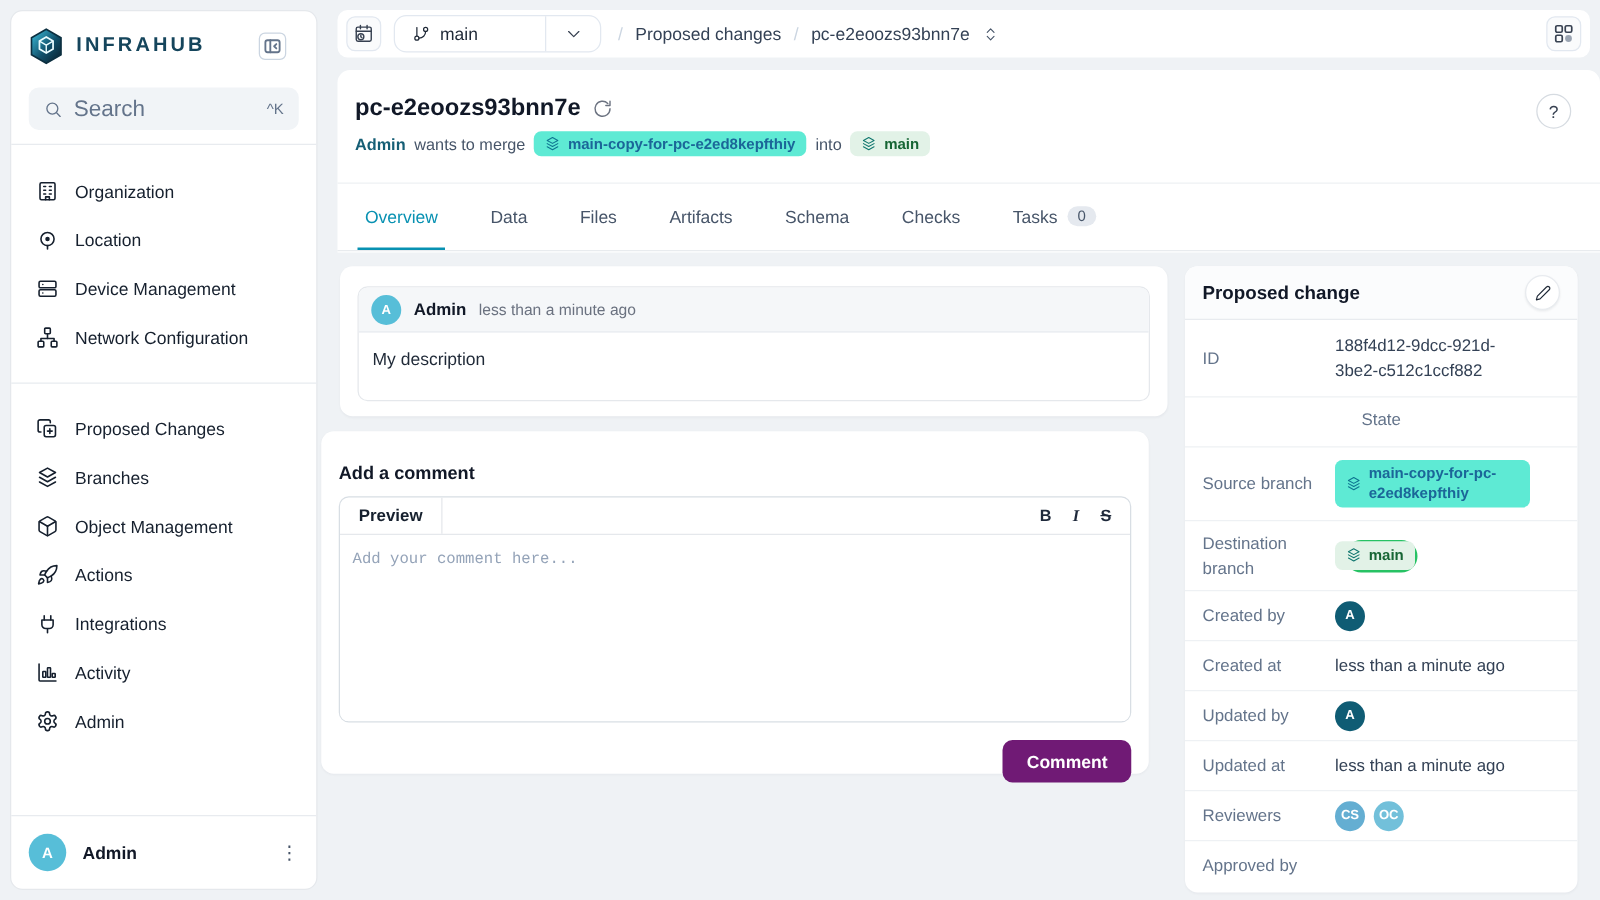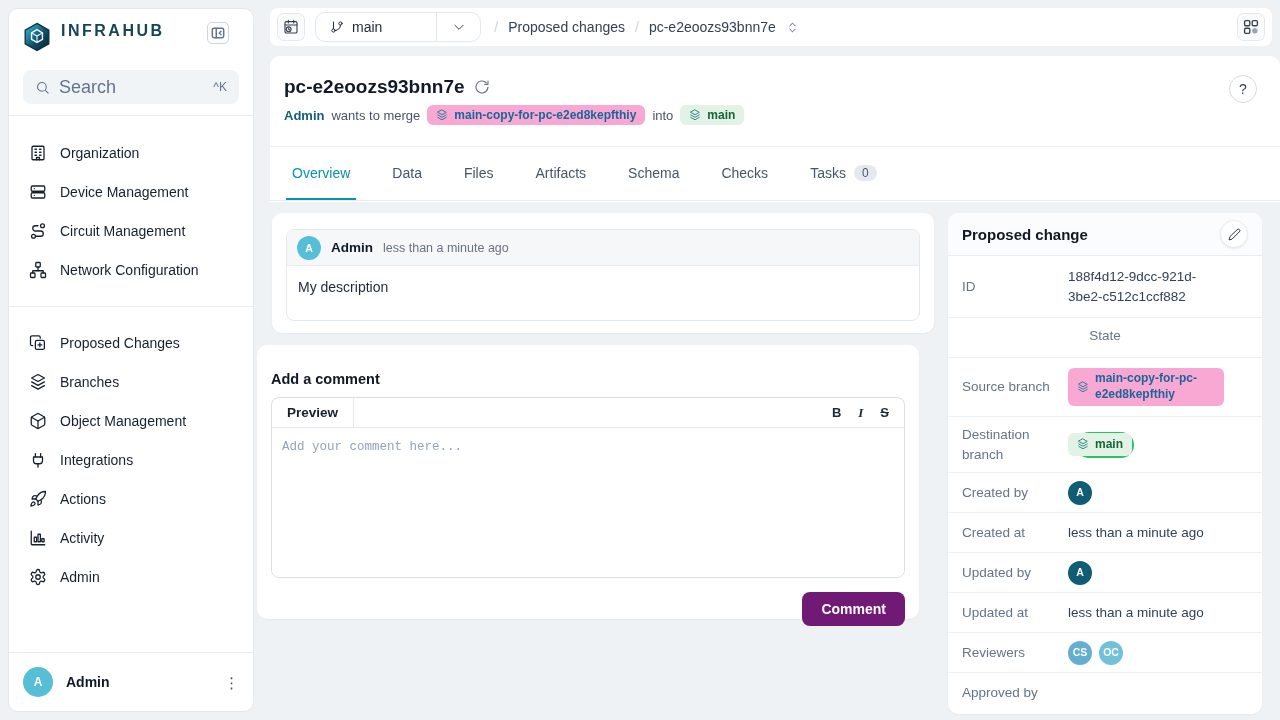--- a/index.html
+++ b/index.html
@@ -4,21 +4,21 @@
 <style>
   * { margin:0; padding:0; box-sizing:border-box; }
   html,body { width:1280px; height:720px; overflow:hidden; }
   body { background:#eff2f5; font-family:"Liberation Sans", sans-serif; color:#111827; position:relative; }
   svg { display:block; }
   .ic { stroke:currentColor; fill:none; stroke-width:1.7; stroke-linecap:round; stroke-linejoin:round; }
 
   
   .sidebar { position:absolute; left:8px; top:8px; width:246px; height:704px; background:#fff;
              border:1px solid #e5e8ec; border-radius:10px; display:flex; flex-direction:column; }
-  .logo-row { display:flex; align-items:flex-start; gap:9px; padding:13px 24px 8px 13px; }
+  .logo-row { display:flex; align-items:center; gap:9px; padding:13px 24px 8px 13px; }
   .wordmark { font-size:16px; font-weight:700; letter-spacing:2.5px; color:#15455c; }
   .collapse-btn { margin-left:auto; width:22px; height:22px; border:1px solid #cbd5e1; border-radius:5px;
                   display:flex; align-items:center; justify-content:center; color:#64748b; background:#fff; cursor:pointer; }
   .search-box { margin:10px 14px 0; height:34px; background:#f1f4f7; border-radius:8px;
                 display:flex; align-items:center; gap:9px; padding:0 12px; color:#64748b; }
   .search-box input { border:none; outline:none; background:transparent; font-size:18px; color:#334155; width:120px;
                       font-family:"Liberation Sans", sans-serif; }
   .search-box input::placeholder { color:#64748b; }
   .kbd { margin-left:auto; font-size:12px; color:#64748b; }
   .side-div { border-top:1px solid #e8ebef; margin-top:11px; }
@@ -52,21 +52,21 @@
   .head-card { position:absolute; left:270px; top:56px; width:1010px; height:146px; background:#fff;
                border-radius:10px 10px 0 0; }
   .head-top { padding:20px 24px 0 14px; height:91px; border-bottom:1px solid #eef1f4; position:relative; }
   .title-row { display:flex; align-items:center; gap:9px; }
   .page-title { font-size:19px; font-weight:700; color:#111827; }
   .refresh-btn { color:#6b7280; cursor:pointer; }
   .subtitle { margin-top:7px; display:flex; align-items:center; gap:7px; font-size:13px; color:#475569; }
   .author { font-weight:700; color:#155e75; }
   .badge { display:inline-flex; align-items:center; gap:6px; border-radius:6px; padding:3px 9px;
            font-size:12px; font-weight:700; cursor:pointer; }
-  .badge-blue { background:#f9a8d4; color:#1b6698; }
+  .badge-blue { background:#5eead4; color:#1b6698; }
   .badge-blue .lyr { color:#0e7490; }
   .badge-green { background:#e2f2e7; color:#166534; }
   .badge-green .lyr { color:#0f766e; }
   .help-btn { position:absolute; right:23px; top:19px; width:28px; height:28px; border:1px solid #d6dbe1; border-radius:50%;
               display:flex; align-items:center; justify-content:center; font-size:14px; color:#374151; background:#fff; cursor:pointer; }
   .tabs { display:flex; align-items:stretch; padding:0 16px; height:54px; border-bottom:1px solid #e8ebee; }
   .tab { display:flex; align-items:center; gap:8px; padding:0 6px; margin-right:30px; font-size:14px; color:#475569;
          cursor:pointer; border-bottom:2px solid transparent; }
   .tab.active { color:#0891b2; border-bottom-color:#0891b2; }
   .count-pill { background:#e5e9ef; color:#475569; font-size:12px; border-radius:999px; padding:1px 8px; }
@@ -166,33 +166,33 @@
     <div class="nav-item">
       <svg class="ic nicon" viewBox="0 0 24 24">
           <rect x="4" y="3" width="16" height="18" rx="1.5"></rect>
           <path d="M8 7h2M8 11h2M8 15h2M14 7h2M14 11h2M14 15h2"></path>
           <path d="M10 21v-3h4v3"></path>
         </svg>
       <span>Organization</span>
     </div>
     <div class="nav-item">
       <svg class="ic nicon" viewBox="0 0 24 24">
+          <circle cx="12" cy="11" r="7"></circle>
+          <circle cx="12" cy="11" r="2.4" fill="currentColor" stroke="none"></circle>
+          <path d="M12 18v3.5"></path>
+        </svg>
+      <span>Location</span>
+    </div>
+    <div class="nav-item">
+      <svg class="ic nicon" viewBox="0 0 24 24">
           <rect x="3" y="4" width="18" height="7" rx="1.5"></rect>
           <rect x="3" y="13" width="18" height="7" rx="1.5"></rect>
           <path d="M7 7.5h.01M7 16.5h.01"></path>
         </svg>
       <span>Device Management</span>
-    </div>
-    <div class="nav-item">
-      <svg class="ic nicon" viewBox="0 0 24 24">
-          <circle cx="6" cy="19" r="2.6"></circle>
-          <circle cx="18" cy="5" r="2.6"></circle>
-          <path d="M9 19h6.5a3.5 3.5 0 0 0 0-7h-7a3.5 3.5 0 0 1 0-7H12"></path>
-        </svg>
-      <span>Circuit Management</span>
     </div>
     <div class="nav-item">
       <svg class="ic nicon" viewBox="0 0 24 24">
           <rect x="9" y="2" width="6" height="6" rx="1"></rect>
           <rect x="2" y="16" width="6" height="6" rx="1"></rect>
           <rect x="16" y="16" width="6" height="6" rx="1"></rect>
           <path d="M5 16v-3h14v3"></path>
           <path d="M12 8v5"></path>
         </svg>
       <span>Network Configuration</span>
@@ -221,35 +221,35 @@
     <div class="nav-item">
       <svg class="ic nicon" viewBox="0 0 24 24">
           <path d="M21 8a2 2 0 0 0-1-1.73l-7-4a2 2 0 0 0-2 0l-7 4A2 2 0 0 0 3 8v8a2 2 0 0 0 1 1.73l7 4a2 2 0 0 0 2 0l7-4A2 2 0 0 0 21 16Z"></path>
           <path d="m3.3 7 8.7 5 8.7-5"></path>
           <path d="M12 22V12"></path>
         </svg>
       <span>Object Management</span>
     </div>
     <div class="nav-item">
       <svg class="ic nicon" viewBox="0 0 24 24">
+          <path d="M4.5 16.5c-1.5 1.26-2 5-2 5s3.74-.5 5-2c.71-.84.7-2.13-.09-2.91a2.18 2.18 0 0 0-2.91-.09z"></path>
+          <path d="m12 15-3-3a22 22 0 0 1 2-3.95A12.88 12.88 0 0 1 22 2c0 2.72-.78 7.5-6 11a22.35 22.35 0 0 1-4 2z"></path>
+          <path d="M9 12H4s.55-3.03 2-4c1.62-1.08 5 0 5 0"></path>
+          <path d="M12 15v5s3.03-.55 4-2c1.08-1.62 0-5 0-5"></path>
+        </svg>
+      <span>Actions</span>
+    </div>
+    <div class="nav-item">
+      <svg class="ic nicon" viewBox="0 0 24 24">
           <path d="M12 21.5v-4"></path>
           <path d="M8.5 8V3.5"></path>
           <path d="M15.5 8V3.5"></path>
           <path d="M18 8v5a4 4 0 0 1-4 4h-4a4 4 0 0 1-4-4V8Z"></path>
         </svg>
       <span>Integrations</span>
-    </div>
-    <div class="nav-item">
-      <svg class="ic nicon" viewBox="0 0 24 24">
-          <path d="M4.5 16.5c-1.5 1.26-2 5-2 5s3.74-.5 5-2c.71-.84.7-2.13-.09-2.91a2.18 2.18 0 0 0-2.91-.09z"></path>
-          <path d="m12 15-3-3a22 22 0 0 1 2-3.95A12.88 12.88 0 0 1 22 2c0 2.72-.78 7.5-6 11a22.35 22.35 0 0 1-4 2z"></path>
-          <path d="M9 12H4s.55-3.03 2-4c1.62-1.08 5 0 5 0"></path>
-          <path d="M12 15v5s3.03-.55 4-2c1.08-1.62 0-5 0-5"></path>
-        </svg>
-      <span>Actions</span>
     </div>
     <div class="nav-item">
       <svg class="ic nicon" viewBox="0 0 24 24">
           <path d="M3 3v17a1 1 0 0 0 1 1h17"></path>
           <rect x="7" y="11" width="3.2" height="6" rx=".5"></rect>
           <rect x="12" y="7" width="3.2" height="10" rx=".5"></rect>
           <rect x="17" y="13" width="3.2" height="4" rx=".5"></rect>
         </svg>
       <span>Activity</span>
     </div>

